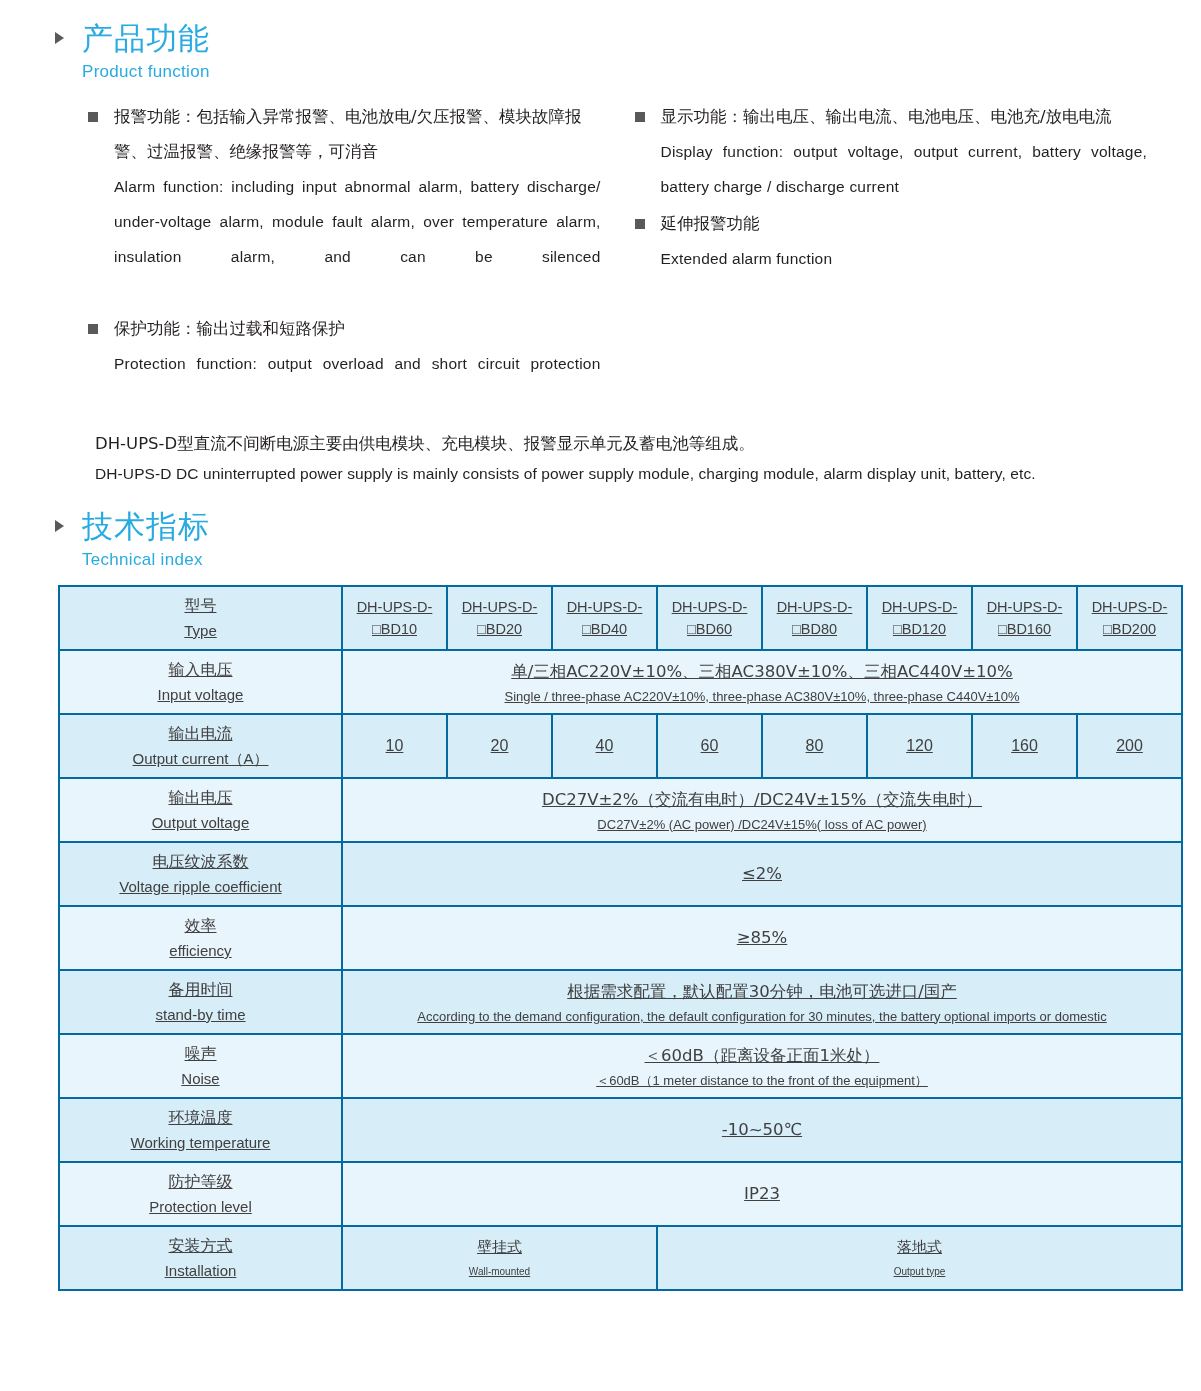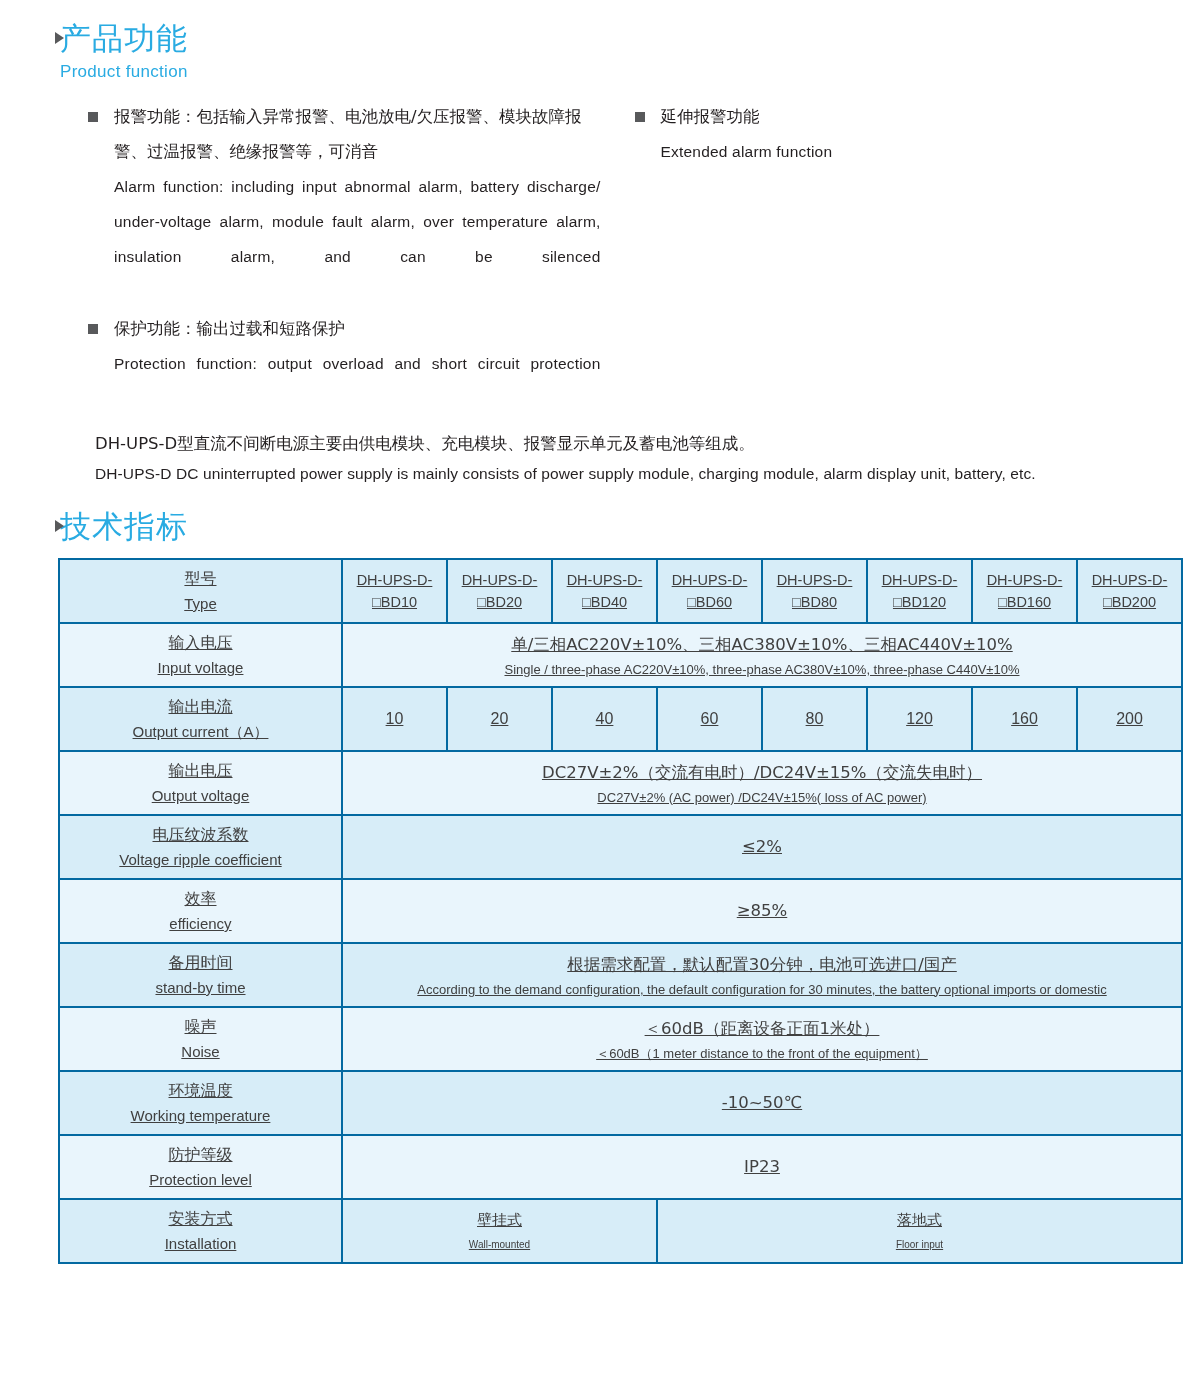--- a/index.html
+++ b/index.html
@@ -16,21 +16,21 @@
   }
   .page {
     width: 1201px;
     padding: 0;
     box-sizing: border-box;
   }
 
   
   .section-head {
     position: relative;
-    padding-left: 60px;
+    padding-left: 82px;
     margin-top: 18px;
   }
   .section-head .tri {
     position: absolute;
     left: 55px;
     top: 14px;
     width: 0;
     height: 0;
     border-left: 9px solid #58595b;
     border-top: 6px solid transparent;
@@ -225,20 +225,27 @@
           <span class="sq"></span>
           <span>保护功能：输出过载和短路保护</span>
         </div>
         <div class="feat-en j">Protection function: output overload and short circuit protection</div>
       </div>
 
     </div>
 
     <div class="col">
 
+      <div class="feat-item">
+        <div class="feat-cn">
+          <span class="sq"></span>
+          <span>显示功能：输出电压、输出电流、电池电压、电池充/放电电流</span>
+        </div>
+        <div class="feat-en">Display function: output voltage, output current, battery voltage, battery charge / discharge current</div>
+      </div>
 
       <div class="feat-item">
         <div class="feat-cn">
           <span class="sq"></span>
           <span>延伸报警功能</span>
         </div>
         <div class="feat-en">Extended alarm function</div>
       </div>
 
     </div>
@@ -246,20 +253,21 @@
 
 
   <div class="composition">
     <div class="comp-cn">DH-UPS-D型直流不间断电源主要由供电模块、充电模块、报警显示单元及蓄电池等组成。</div>
     <div class="comp-en">DH-UPS-D DC uninterrupted power supply is mainly consists of power supply module, charging module, alarm display unit, battery, etc.</div>
   </div>
 
   <div class="section-head">
     <span class="tri"></span>
     <div class="cn">技术指标</div>
+    <div class="en">Technical index</div>
   </div>
 
   <div class="table-wrap">
     <table class="spec">
       <colgroup>
         <col style="width:283px">
         <col style="width:105px">
           <col style="width:105px">
           <col style="width:105px">
           <col style="width:105px">
@@ -404,21 +412,21 @@
           <td class="label">
             <span class="cn-t">安装方式</span>
             <span class="en-t">Installation</span>
           </td>
           <td colspan="3">
             <span class="install-cn">壁挂式</span>
             <span class="install-en">Wall-mounted</span>
           </td>
           <td colspan="5">
             <span class="install-cn">落地式</span>
-            <span class="install-en">Floor input</span>
+            <span class="install-en">Output type</span>
           </td>
         </tr>
 
       </tbody>
     </table>
   </div>
 
 </div>
 
 </body></html>

